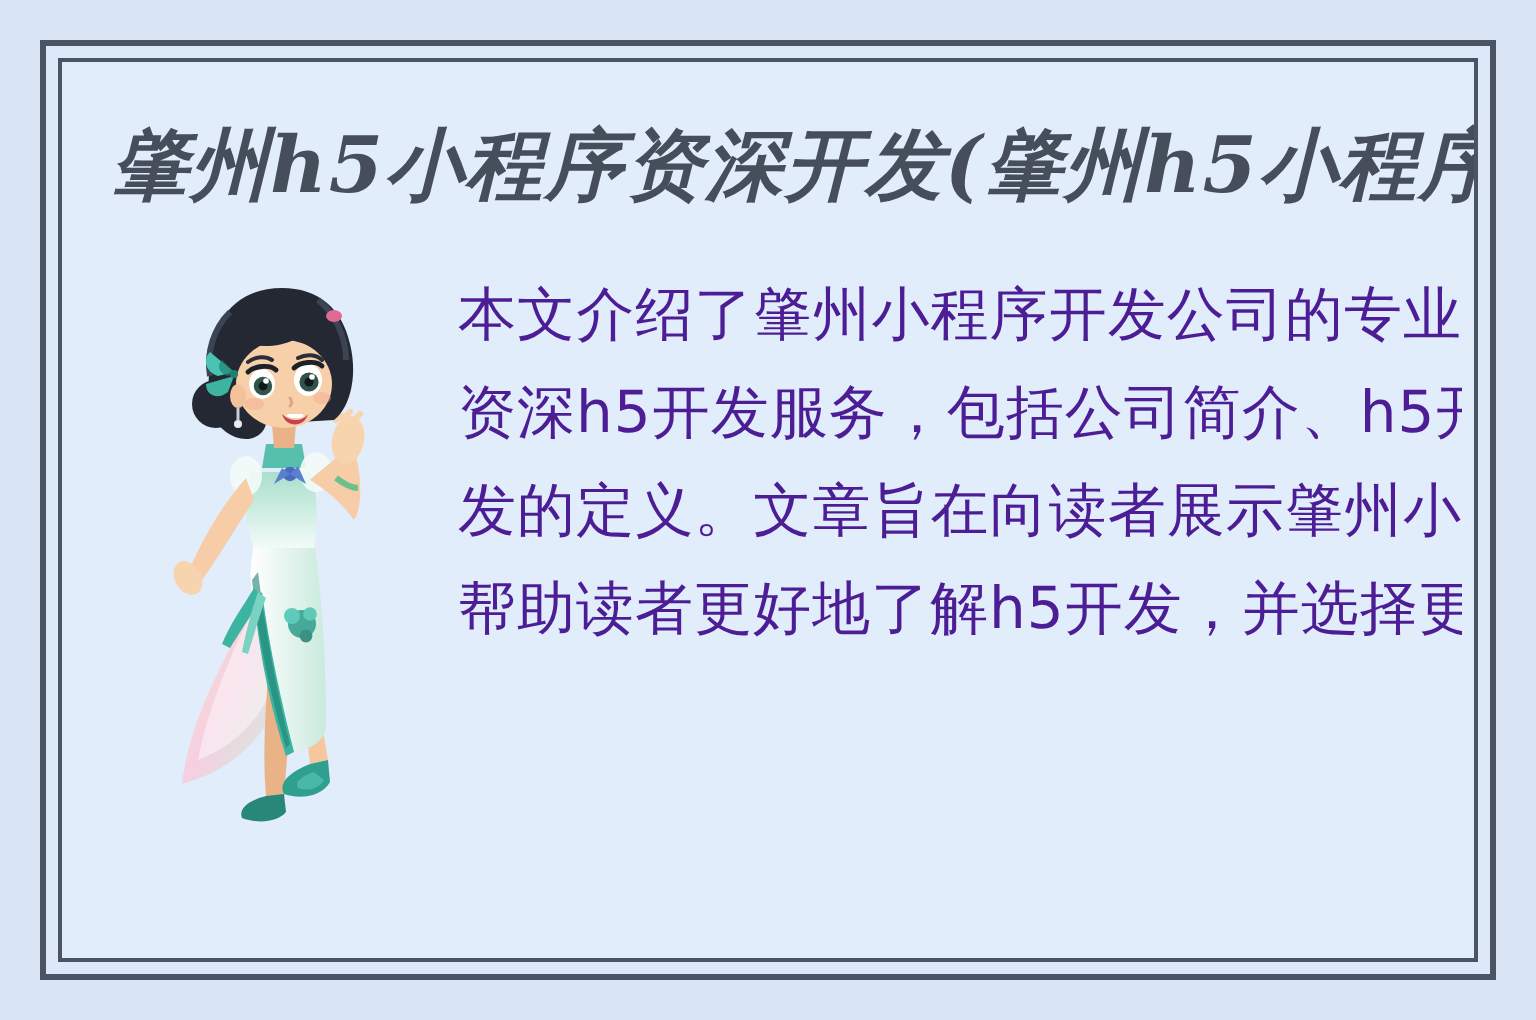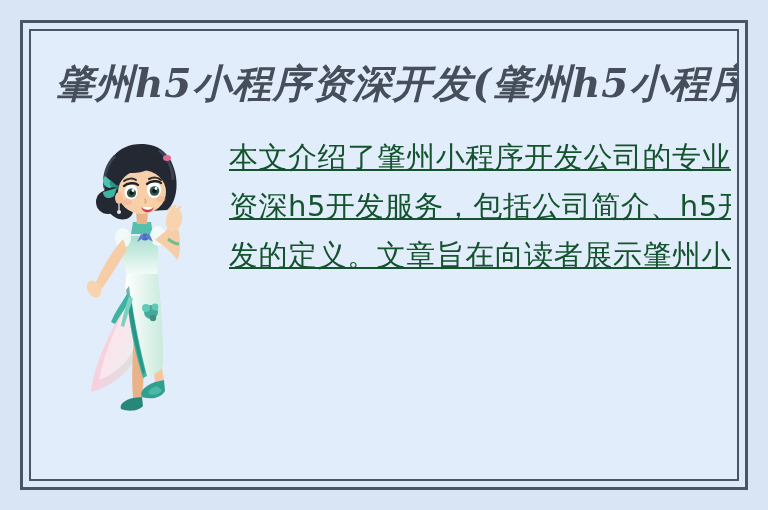--- a/index.html
+++ b/index.html
@@ -41,27 +41,26 @@
   .article{overflow:hidden;}
   .figure{
     float:left;
     width:148px;height:280px;
     margin:3px 20px 0 6px;
   }
   .figure svg{display:block;width:100%;height:100%;}
   .article .line{
     font-size:29px;
     line-height:49px;
-    color:#14532d;
+    color:#4c1d95;
     text-align:justify;
     text-align-last:justify;
     letter-spacing:0.5px;
     overflow:hidden;
     white-space:nowrap;
-    text-decoration:underline;
   }
 </style>
 </head>
 <body>
 
 <div class="page">
   <div class="frame-outer"></div>
   <div class="frame-inner"></div>
 
   <div class="content">
@@ -202,15 +201,16 @@
             <circle cx="56" cy="51" r="2" fill="#1f8173"></circle>
           </g>
 
           <ellipse cx="106" cy="22" rx="4" ry="3" fill="#e06a94"></ellipse>
         </svg>
       </div>
 
       <div class="line">本文介绍了肇州小程序开发公司的专业</div>
       <div class="line">资深h5开发服务，包括公司简介、h5开</div>
       <div class="line">发的定义。文章旨在向读者展示肇州小</div>
+      <div class="line">帮助读者更好地了解h5开发，并选择更</div>
     </div>
   </div>
 </div>
 
 </body></html>

